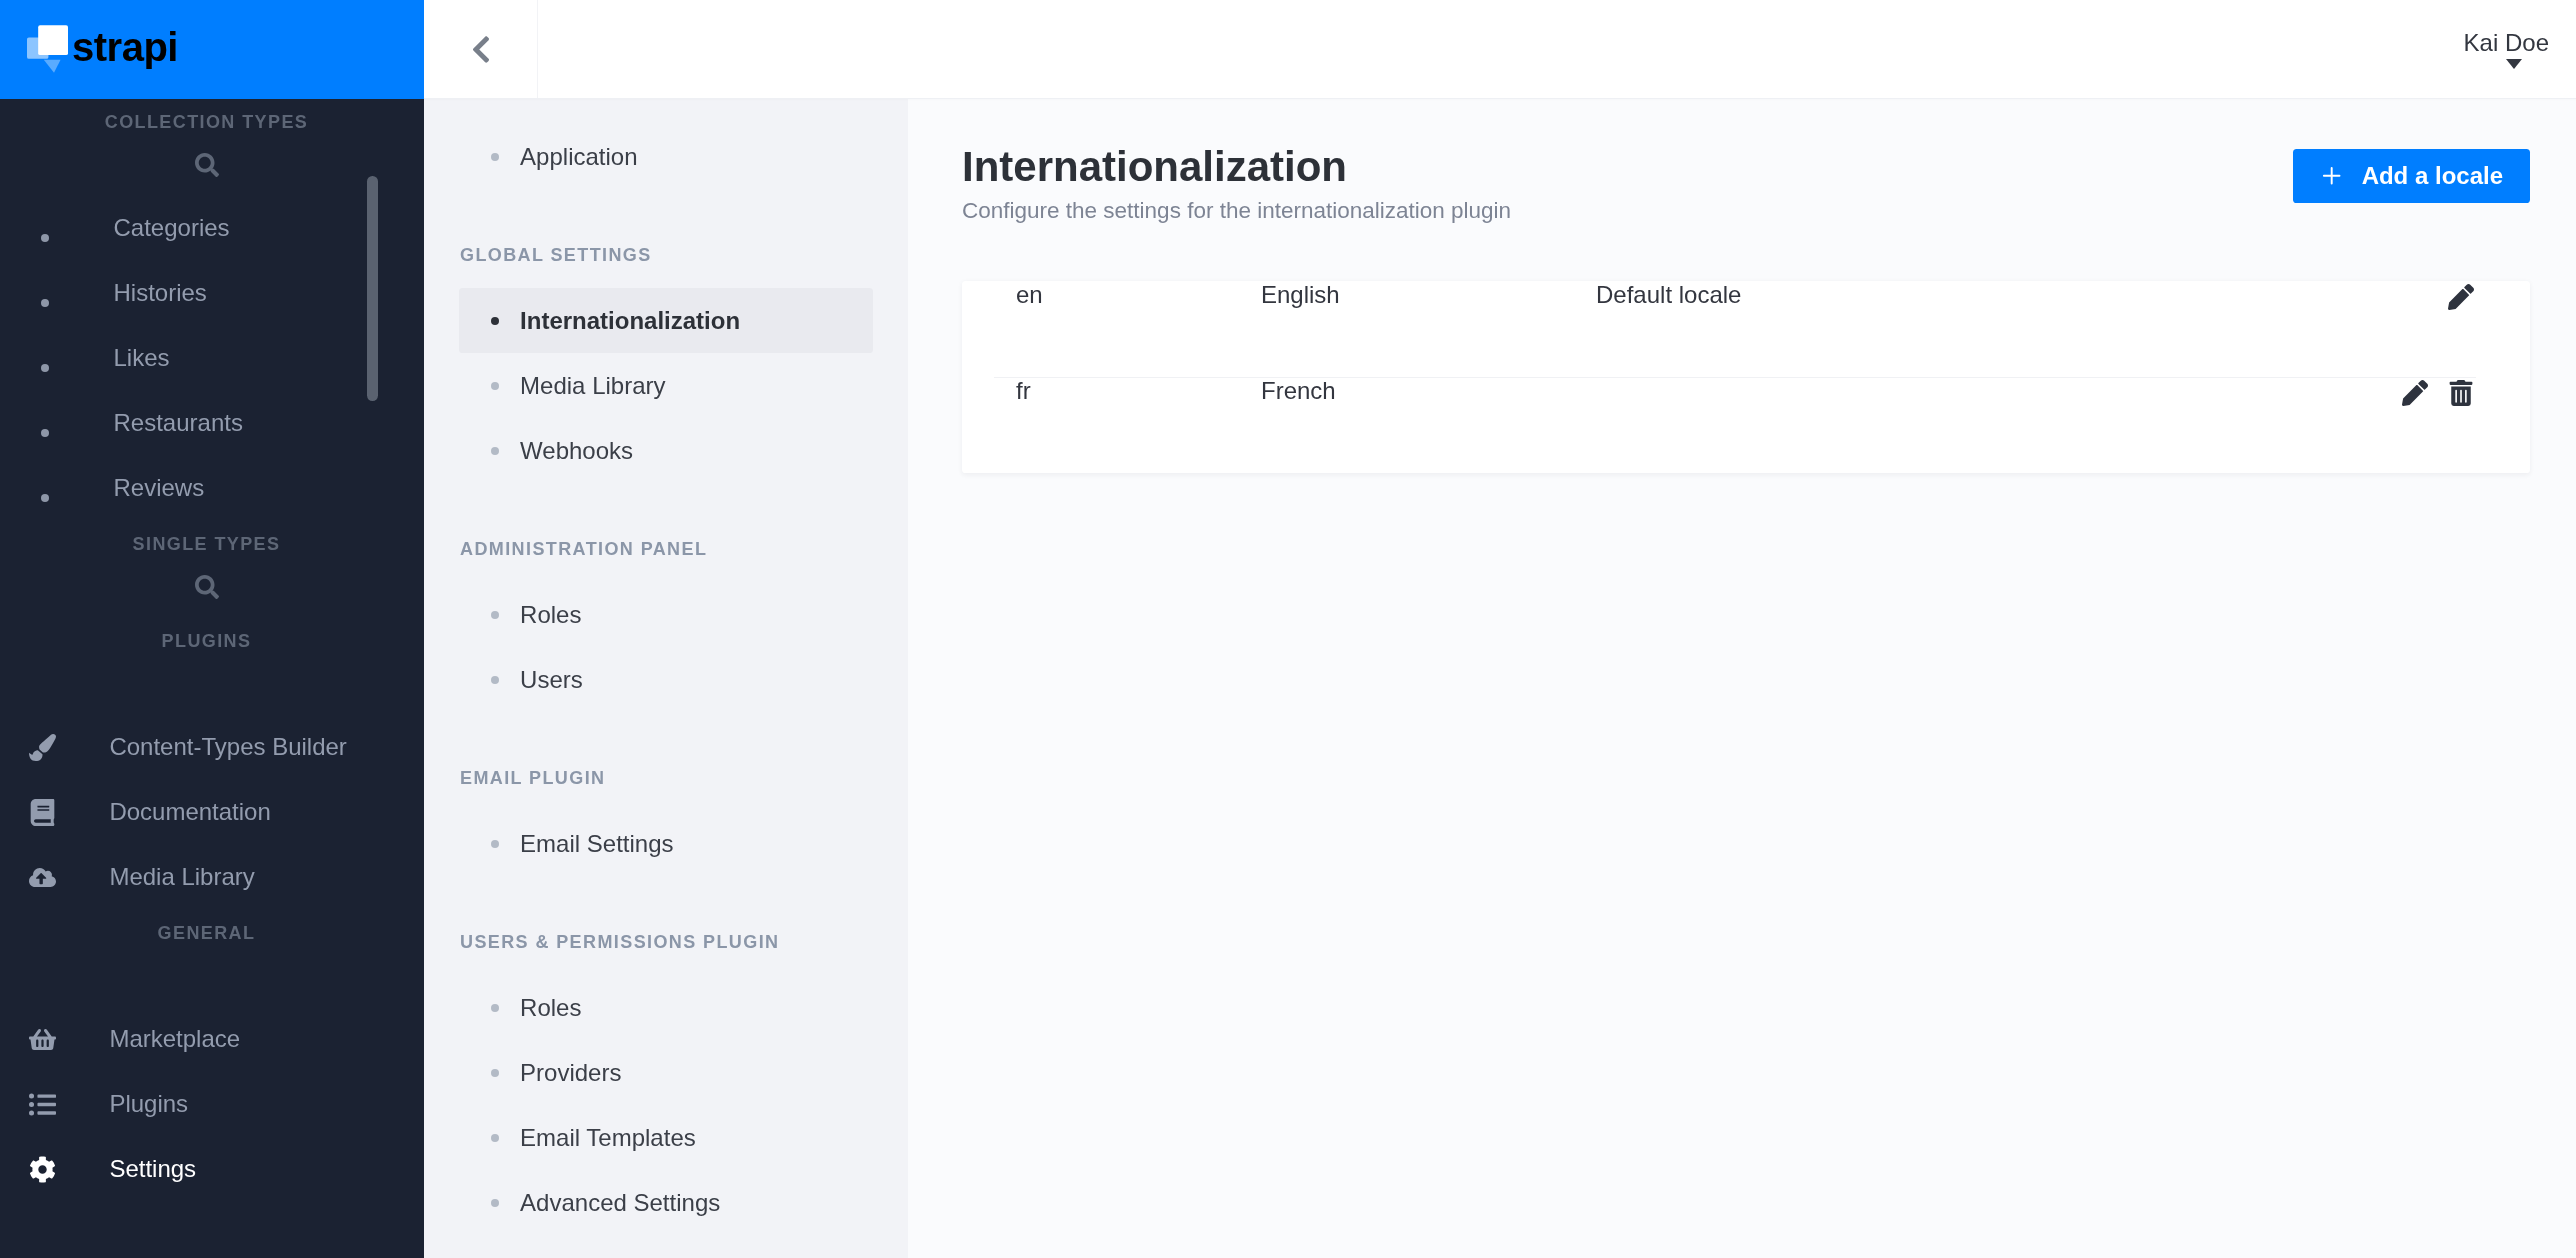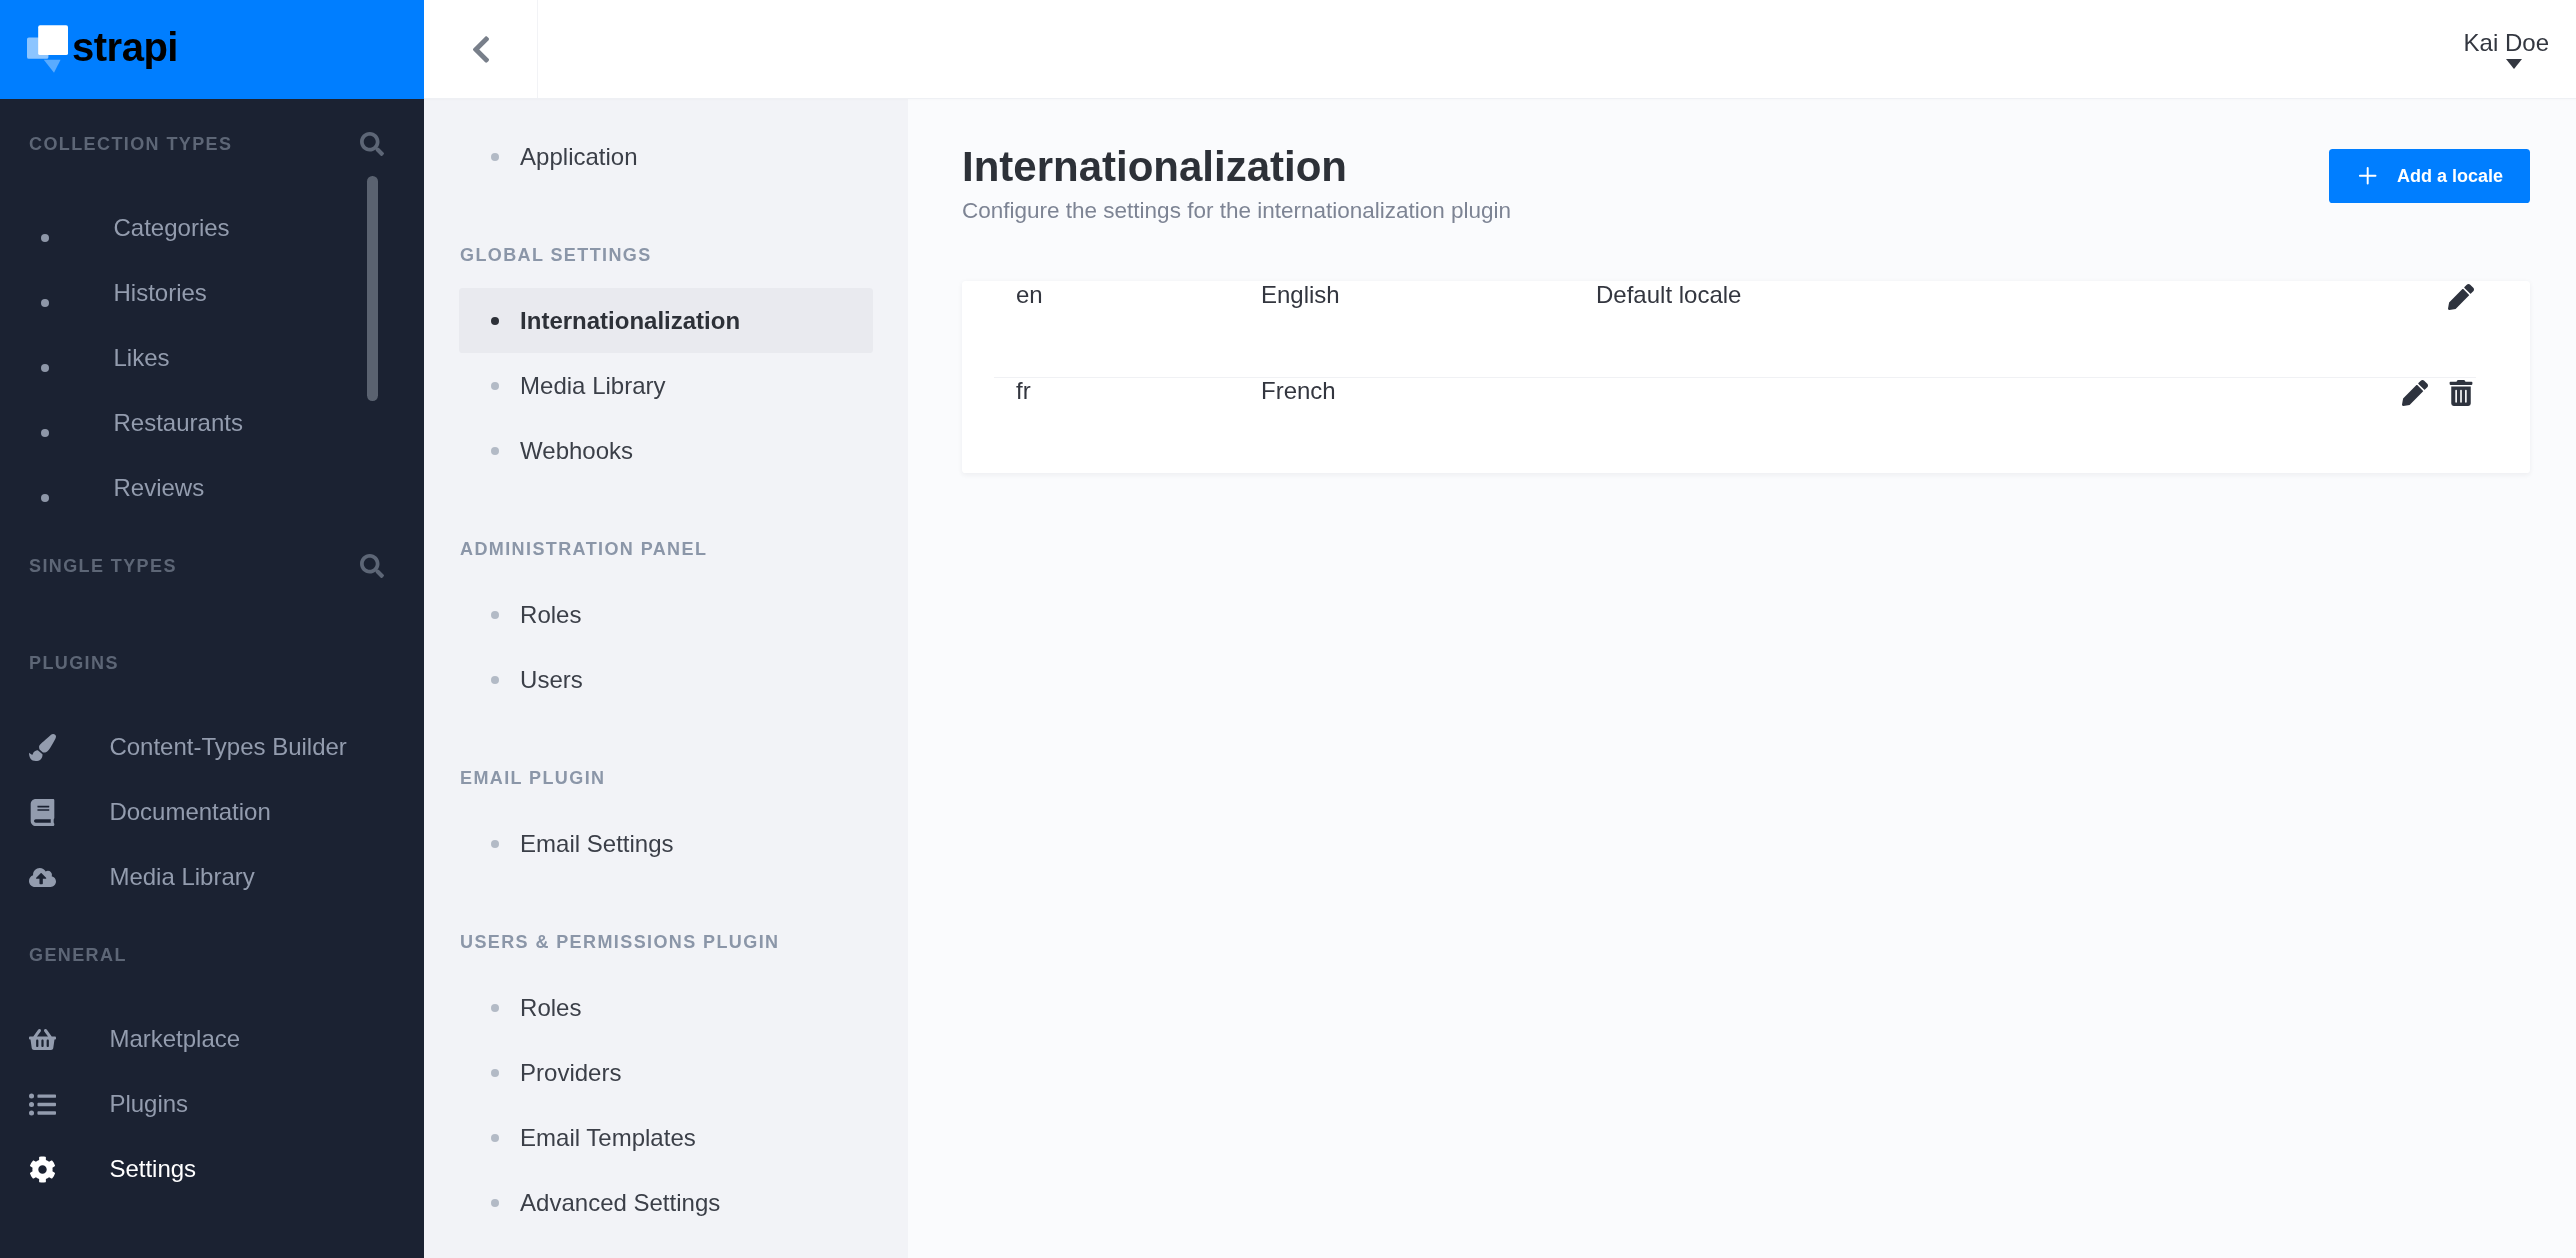--- a/index.html
+++ b/index.html
@@ -7,21 +7,21 @@
   html, body { background:#fafbfd; }
   body { font-family: "Liberation Sans", sans-serif; }
   .app { position: relative; width: 2576px; height: 1259px; background:#fafbfd; overflow: hidden; }
 
   
   .nav { position:absolute; left:0; top:0; width:424px; height:1259px; background:#1b2232; z-index:3; }
   .logo { height:99px; background:#007eff; display:flex; align-items:center; padding-left:27px; cursor:pointer; }
   .logo svg { width:41px; height:49px; }
   .logo .brand-text { color:#000000; font-size:40px; font-weight:700; letter-spacing:-0.5px; margin-left:4px; margin-top:-3.6px; }
   .dk-body { padding-top:12.6px; }
-  .dk-header { height:65px; display:flex; align-items:center; padding:0 40px 0 29px; }
+  .dk-header { height:65px; display:flex; align-items:center; padding:0 40px 0 29px;flex-direction:column; }
   .dk-header .lbl { color:#5d6676; font-size:18px; font-weight:700; letter-spacing:1.4px; text-transform:uppercase; }
   .dk-header .spacer { flex:1; }
   .dk-header svg { width:24px; height:24px; fill:#5d6676; cursor:pointer; }
   .dk-header { margin-top:32px; }
   .dk-body > .dk-header:first-child { margin-top:0; }
   .dk-item { height:65px; display:flex; align-items:flex-end; padding-left:27px; cursor:pointer;gap:37px; }
   .dk-item .bullet { width:8px; height:8px; border-radius:50%; background:#8e97a8; margin-left:13.5px; margin-right:0; }
   .dk-item .ditxt { color:#939cae; font-size:24px; margin-left:28px; }
   .dk-item .dicon { width:31px; height:27px; display:flex; align-items:center; justify-content:center; }
   .dk-item .dicon svg { width:27px; height:27px; fill:#939cae; }
@@ -48,21 +48,21 @@
   .st-item .sitxt { color:#3b3f48; font-size:24px; margin-left:21.6px; }
   .st-item.active { background:#e9eaef; }
   .st-item.active .bullet { background:#2d3138; }
   .st-item.active .sitxt { color:#2d3138; font-weight:700; }
 
   
   .main { position:absolute; left:908px; top:99px; width:1668px; height:1160px; }
   .page-head { position:absolute; left:54px; top:43px; width:1568px; display:flex; justify-content:space-between; }
   .page-title { color:#2d3138; font-size:42px; font-weight:700; line-height:49px; }
   .page-subtitle { color:#7d8494; font-size:22.5px; margin-top:7.2px; }
-  .add-btn { margin-top:7.2px; height:54px; padding:0 27px; background:#007eff; color:#fff; border:none; border-radius:3.6px; font-family:"Liberation Sans",sans-serif; font-size:18px; font-weight:600; display:flex; align-items:center; cursor:pointer; }
+  .add-btn { margin-top:7.2px; height:54px; padding:0 27px; background:#007eff; color:#fff; border:none; border-radius:3.6px; font-family:"Liberation Sans",sans-serif; font-size:24px; font-weight:600; display:flex; align-items:center; cursor:pointer; }
   .add-btn svg { width:23.4px; height:23.4px; margin-right:18px; }
   .card { position:absolute; left:54px; top:182px; width:1568px; background:#ffffff; border-radius:3.6px; box-shadow:0 1.8px 5.4px rgba(30,35,50,0.06); }
   .card-head { height:106px; display:flex; align-items:center; padding:0 54px; }
   .card-title { color:#2d3138; font-size:31px; font-weight:700; }
   .locale-row { height:96px; display:flex; padding:0 54px; position:relative; }
   .locale-row + .locale-row::before { content:""; position:absolute; top:0; left:31.5px; right:54px; height:0.9px; background:#f0f1f4; }
   .cell-code { width:245px; color:#33363f; font-size:24px; }
   .cell-name { width:335px; color:#33363f; font-size:24px; }
   .cell-note { flex:1; color:#33363f; font-size:24px; }
   .row-actions { display:flex; gap:14.4px; }

